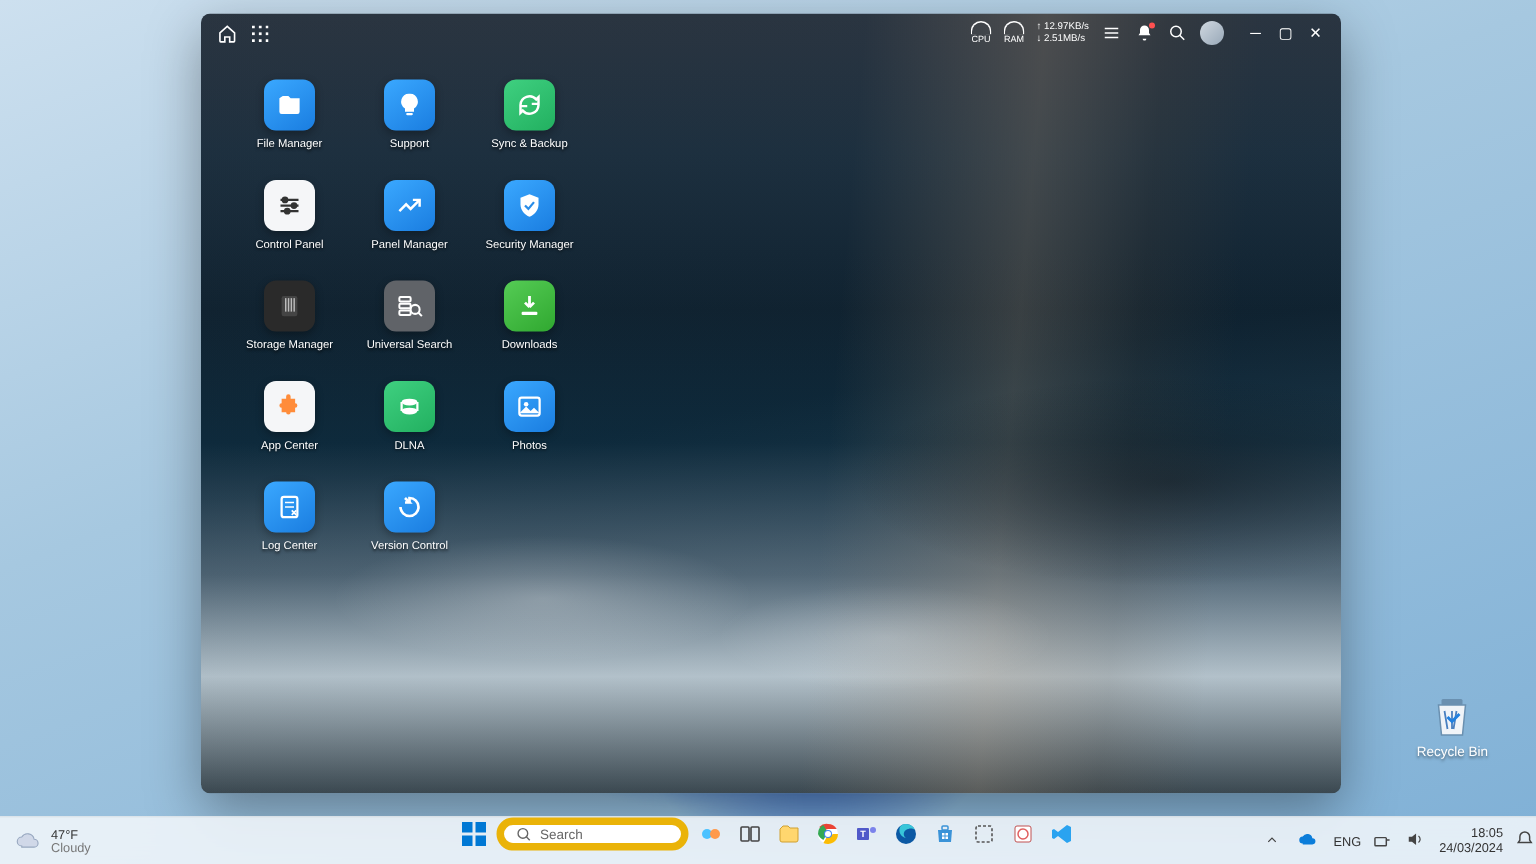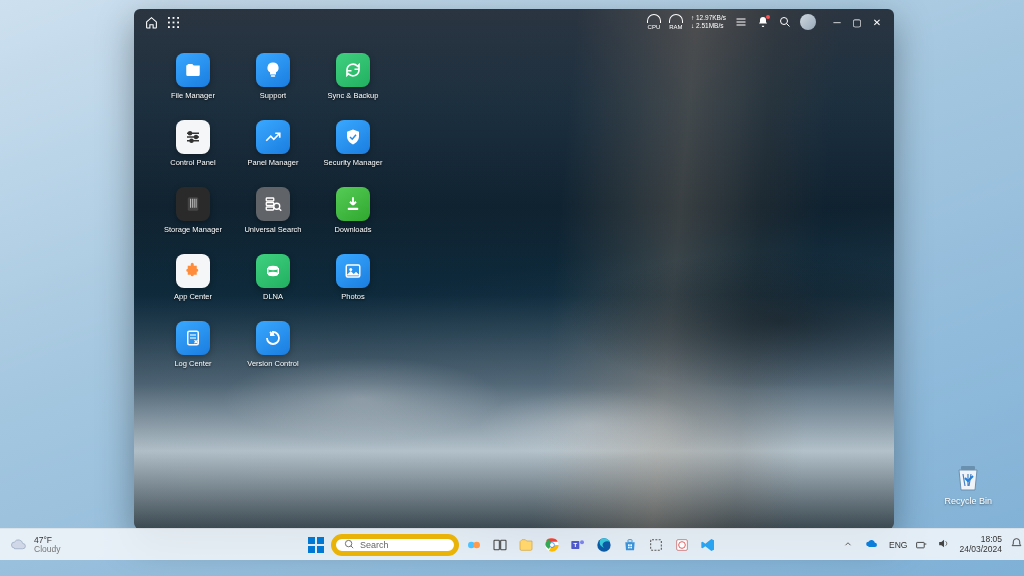--- a/index.html
+++ b/index.html
@@ -66,23 +66,23 @@
 }
 .app-icon .label { font-size: 7.5px; color:#fff; text-align:center; text-shadow:0 1px 2px rgba(0,0,0,.8); white-space:nowrap; }
 
 
 .recycle-bin { position:absolute; right:32px; bottom:70px; text-align:left; }
 .recycle-bin .icon { width:34px; height:34px; margin:0 auto 2px; }
 .recycle-bin .lbl { font-size:9px; color:#fff; text-shadow:0 1px 2px rgba(0,0,0,.5); }
 
 
 .taskbar {
-  position:absolute; bottom:16px; left:0; right:0; height:32px;
+  position:absolute; bottom:0; left:0; right:0; height:32px;
   background: rgba(245,248,252,.85); backdrop-filter: blur(10px);
-  display:flex; align-items:center; font-size:9px; color:#333;
+  display:flex; font-size:9px; color:#333;
   border-top:1px solid rgba(0,0,0,.05);
 }
 .tb-left { display:flex; align-items:center; gap:6px; padding-left:10px; }
 .tb-weather-icon { width:18px;height:18px; }
 .tb-weather-txt { display:flex; flex-direction:column; line-height:1.05; font-size:8.5px; }
 .tb-center { position:absolute; left:50%; transform:translateX(-50%); display:flex; align-items:center; gap:4px; }
 .tb-center .tbi { width:22px; height:22px; border-radius:3px; display:flex; align-items:center; justify-content:center; cursor:pointer; }
 .tb-search { display:flex; align-items:center; gap:5px; width:128px; height:22px; background:#fff; border:5px solid #eab308; border-radius:12px; padding:0 8px; font-size:9px; color:#666; }
 .tb-right { margin-left:auto; display:flex; align-items:center; gap:8px; padding-right:0; }
 .tb-clock { display:flex; flex-direction:column; align-items:flex-end; font-size:8.5px; line-height:1.1; }

